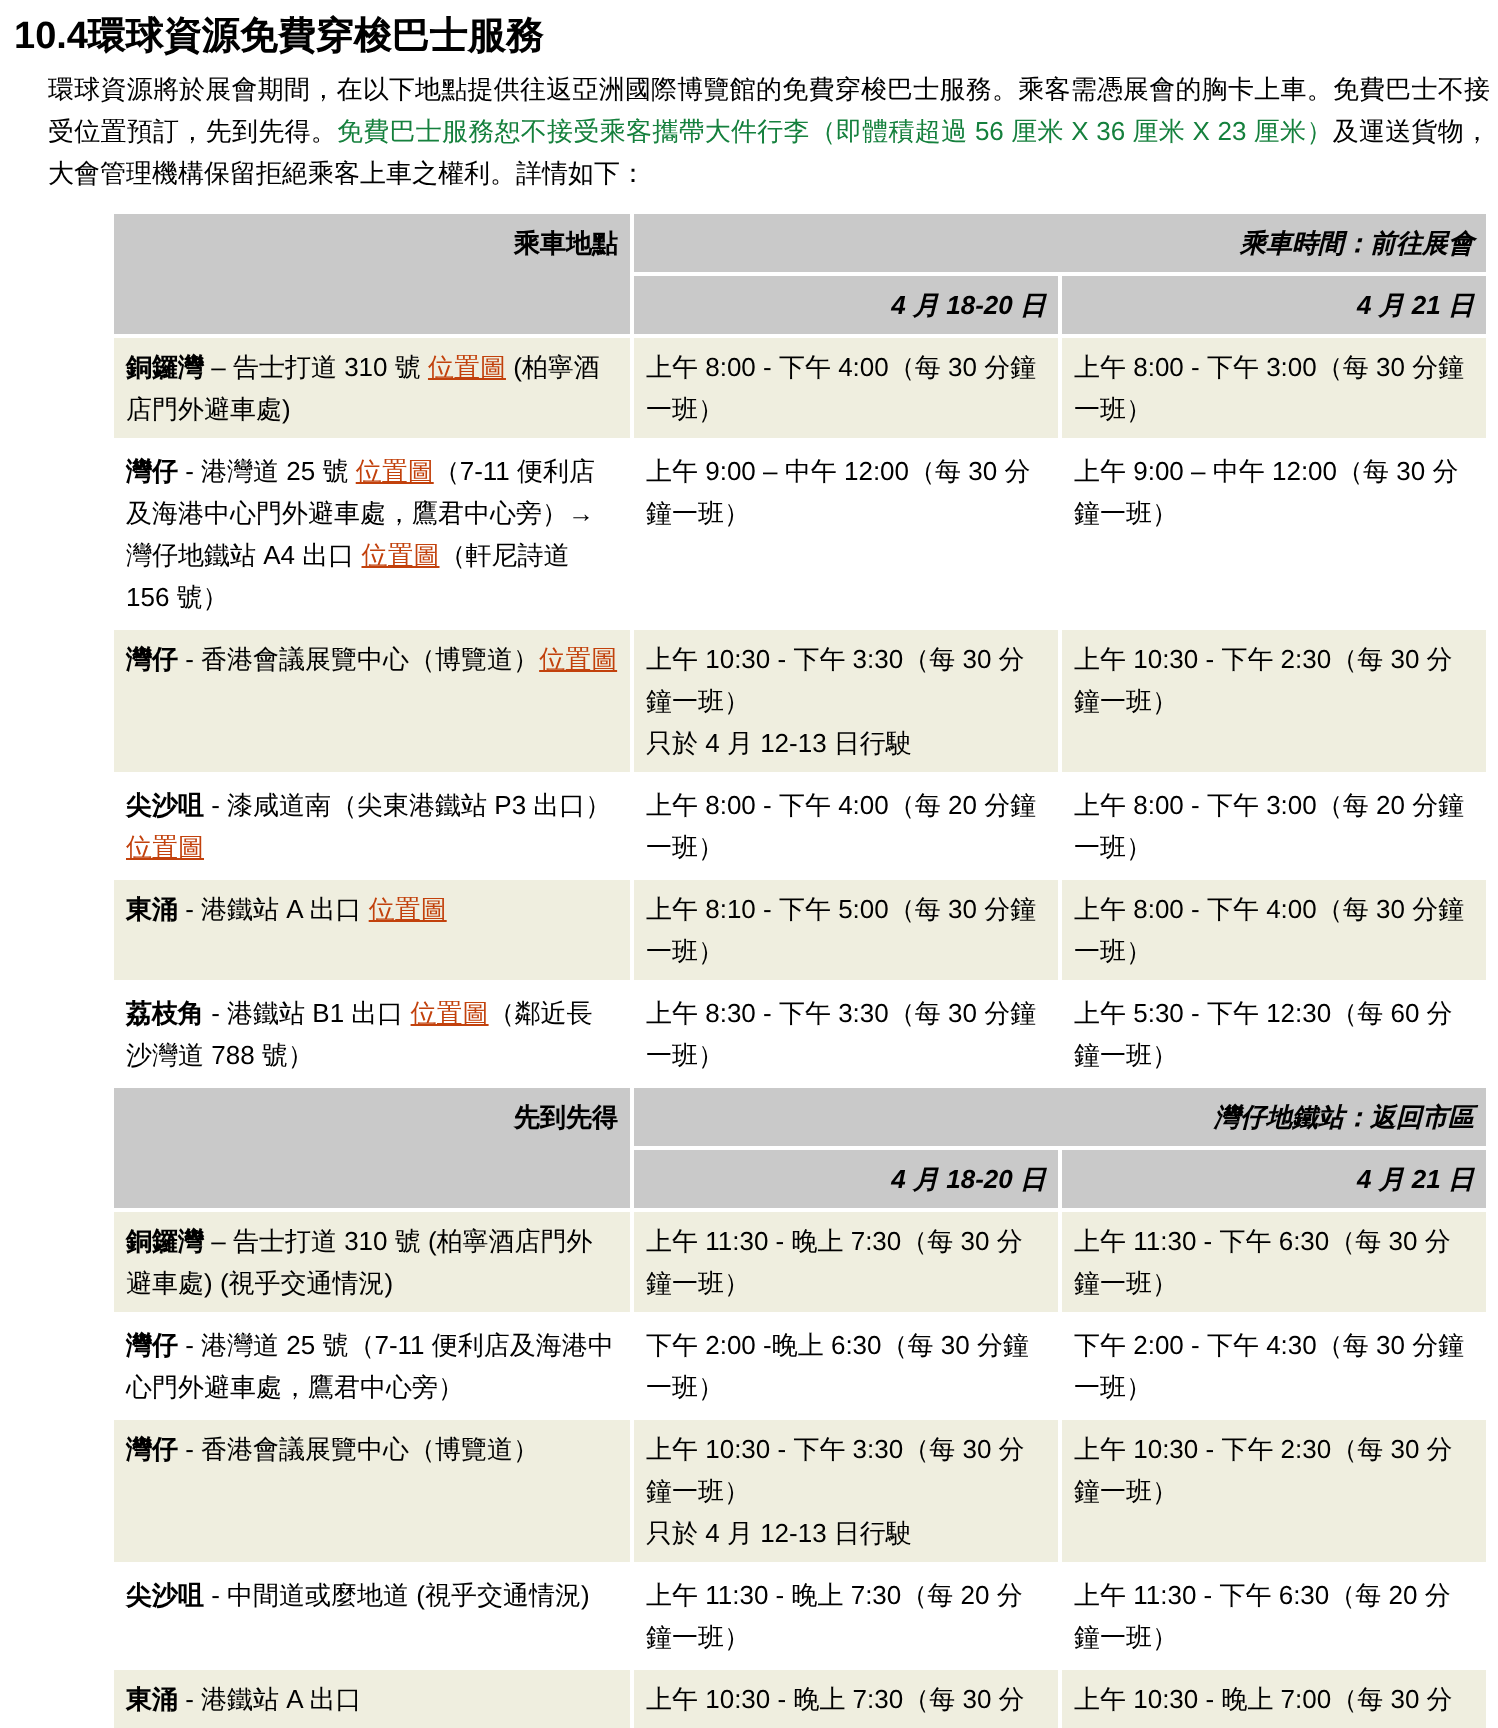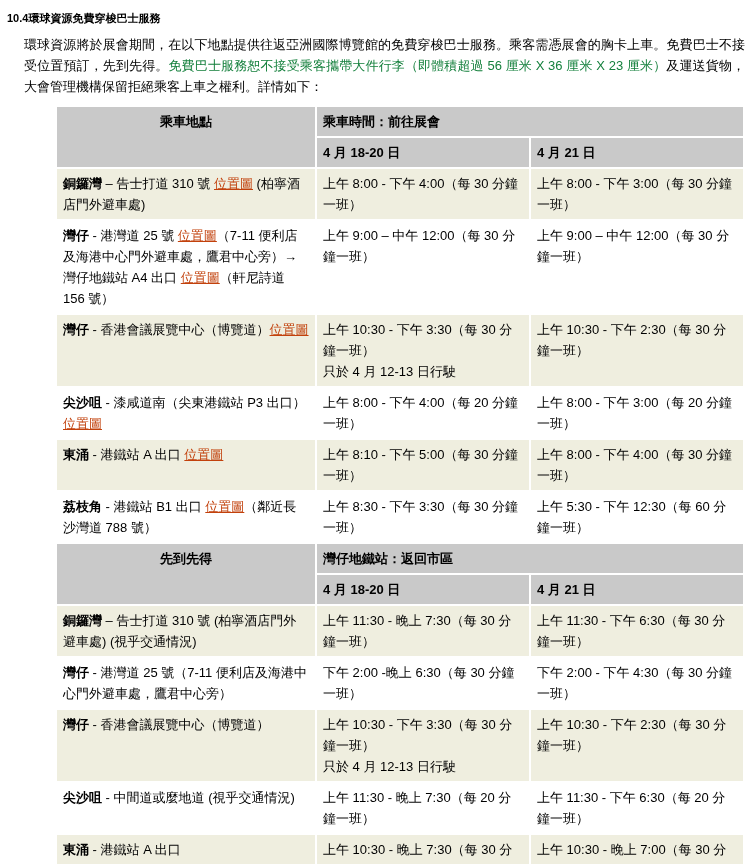--- a/index.html
+++ b/index.html
@@ -12,21 +12,21 @@
   .page {
     width: 749px;
     min-height: 864px;
     box-sizing: border-box;
     padding: 6px 4px 10px 7px;
     font-size: 13px;
     line-height: 21px;
   }
   .heading {
     font-weight: bold;
-    font-size: 11px;
+    font-size: 19px;
     margin: 2px 0 5px 0;
   }
   .intro {
     margin: 0 0 0 17px;
     width: 721px;
     text-align: justify;
   }
   .red-warning { color: #15803d; }
   .shuttle-table {
     margin: 8px 0 0 48px;
@@ -41,25 +41,25 @@
     vertical-align: top;
     line-height: 21px;
     font-size: 13px;
     word-break: break-word;
   }
   .hdr {
     background: #C9C9C9;
     font-weight: bold;
   }
   .loc-hdr {
-    text-align: center;
+    text-align: right;
     vertical-align: middle;
     margin-left: 13px;
   }
-  .time-hdr, .date-hdr { text-align: left; }
+  .time-hdr, .date-hdr { text-align: right; font-style: italic; }
   .beige { background: #EFEEDF; }
   .white-row { background: #ffffff; margin-top: 20px; }
   a.map-link {
     color: #c2410c;
     text-decoration: underline;
     cursor: pointer;
   }
 </style>
 </head>
 <body>

